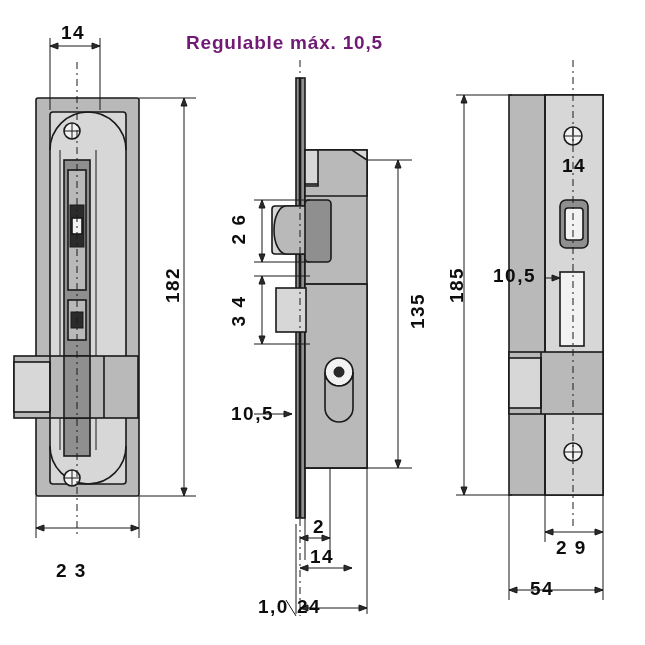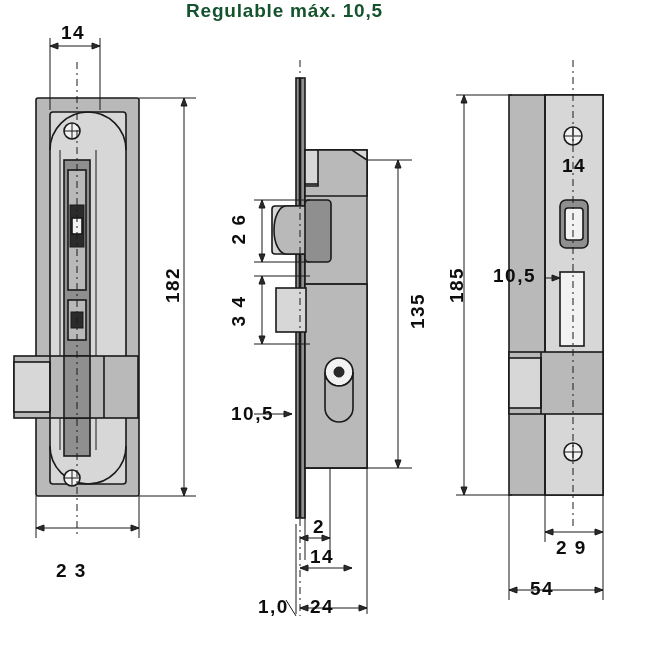--- a/index.html
+++ b/index.html
@@ -32,22 +32,23 @@
   .dim.vert {
     transform-origin: center center;
     transform: rotate(-90deg);
   }
   .title {
     position: absolute;
     font-family: "Liberation Sans", sans-serif;
     font-weight: bold;
     font-size: 19px;
     letter-spacing: 0.8px;
-    color: #14532d;
+    color: #701a75;
     white-space: nowrap;
+    margin-top: 32px;
   }
   svg#drawing {
     position: absolute;
     left: 0;
     top: 0;
     width: 645px;
     height: 645px;
   }
   .ln { stroke: #1a1a1a; fill: none; }
   .thin { stroke-width: 1; }
@@ -251,21 +252,21 @@
   <div class="dim vert" style="left:150px; top:274px; width:46px; text-align:center;">182</div>
   <div class="dim" style="left:56px; top:560px;">2 3</div>
 
   <div class="dim vert" style="left:217px; top:218px; width:44px; text-align:center;">2 6</div>
   <div class="dim vert" style="left:217px; top:300px; width:44px; text-align:center;">3 4</div>
   <div class="dim" style="left:231px; top:403px;">10,5</div>
   <div class="dim vert" style="left:392px; top:300px; width:52px; text-align:center;">135</div>
   <div class="dim" style="left:313px; top:516px;">2</div>
   <div class="dim" style="left:310px; top:546px;">14</div>
   <div class="dim" style="left:258px; top:596px;">1,0</div>
-  <div class="dim" style="left:310px; top:596px;">24</div>
+  <div class="dim" style="left:297px; top:596px;">24</div>
 
   <div class="dim vert" style="left:431px; top:274px; width:52px; text-align:center;">185</div>
   <div class="dim" style="left:562px; top:155px;">14</div>
   <div class="dim" style="left:493px; top:265px;">10,5</div>
   <div class="dim" style="left:556px; top:537px;">2 9</div>
   <div class="dim" style="left:530px; top:578px;">54</div>
 
 </div>
 
 </body></html>

